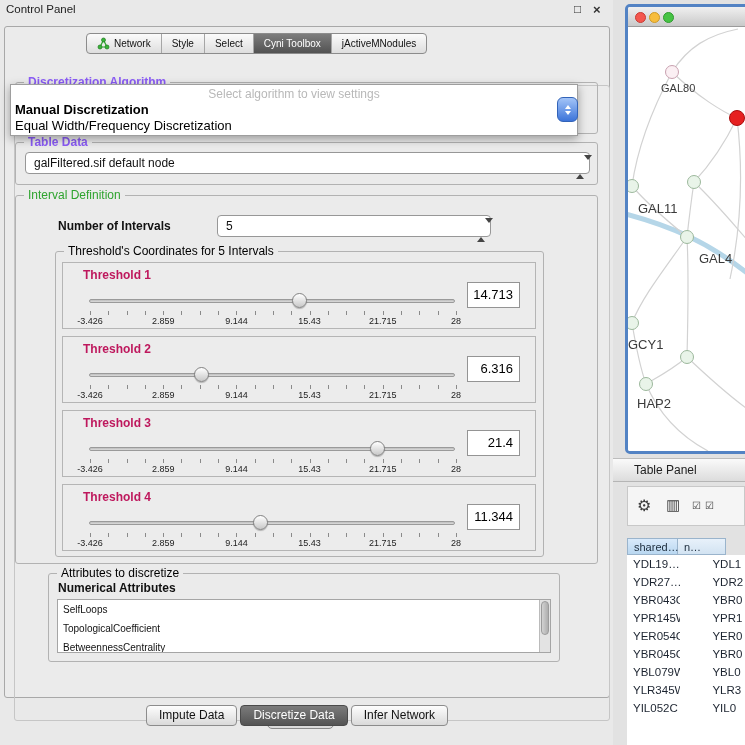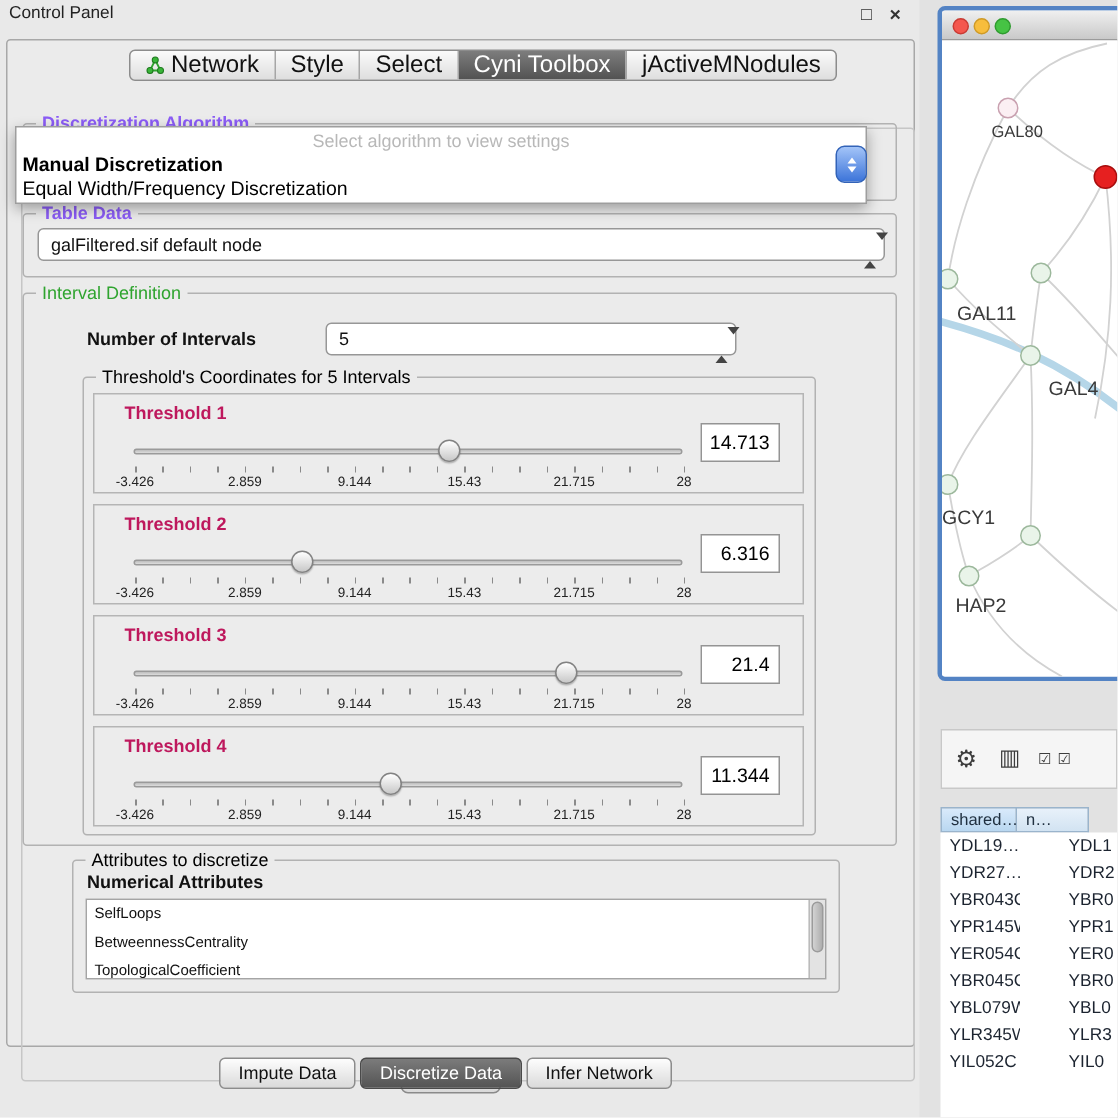--- a/index.html
+++ b/index.html
@@ -15,21 +15,21 @@
 
   .panel-outer { position:absolute; left:4px; top:26px; width:606px; height:672px;
                  border:1px solid #a8a8a8; border-radius:3px; background:#ebebeb; }
   .panel-inner { position:absolute; left:9px; top:58px; width:596px; height:636px;
                  border:1px solid #c6c6c6; border-radius:3px; }
 
   
   .ttabs { position:absolute; left:86px; top:33px; height:21px; display:flex;
            border:1px solid #8c8c8c; border-radius:4px; overflow:hidden; z-index:5;
            background:linear-gradient(#fbfbfb,#dedede); }
-  .ttab { height:19px; line-height:19px; padding:0 10px; font-size:16px; color:#111;
+  .ttab { height:19px; line-height:19px; padding:0 10px; font-size:10px; color:#111;
           border-right:1px solid #a6a6a6; display:flex; align-items:center; gap:4px; }
   .ttab:last-child { border-right:none; }
   .ttab.sel { background:linear-gradient(#7d7d7d,#525252); color:#fff; }
 
   
   .group { position:absolute; border:1px solid #b2b2b2; border-radius:3px; }
   .group-title { position:absolute; top:-8px; left:8px; background:#ebebeb; padding:0 4px;
                  font-size:12px; font-weight:bold; color:#8b5cf6; white-space:nowrap; }
   .gt-green { color:#2fa42f; font-weight:normal; }
   .gt-blue  { color:#000000; font-weight:normal; }
@@ -283,22 +283,22 @@
     </div>
     <div class="thr-value">11.344</div>
   </div>
 
   <div class="group" style="left:48px; top:573px; width:512px; height:89px;">
     <span class="group-title gt-blue">Attributes to discretize</span>
   </div>
   <span class="bold-label" style="left:58px; top:581px;">Numerical Attributes</span>
   <div class="attr-list">
     <div class="attr-item">SelfLoops</div>
+    <div class="attr-item">TopologicalCoefficient</div>
     <div class="attr-item">BetweennessCentrality</div>
-    <div class="attr-item">TopologicalCoefficient</div>
     <div class="attr-scroll">
         <div class="bar"></div>
       </div>
   </div>
 
   <div class="apply-btn">Apply</div>
 
   <div class="btabs">
     <div class="btab">Impute Data</div>
     <div class="btab sel">Discretize Data</div>
@@ -340,20 +340,23 @@
       <div class="net-node" style="left:52px; top:323px;"></div>
       <div class="net-node" style="left:11px; top:350px;"></div>
       <div class="net-label" style="left:33px; top:55px; font-size:11px;">GAL80</div>
       <div class="net-label" style="left:10px; top:174px; font-size:13px;">GAL11</div>
       <div class="net-label" style="left:71px; top:224px; font-size:13px;">GAL4</div>
       <div class="net-label" style="left:0px; top:310px; font-size:13px;">GCY1</div>
       <div class="net-label" style="left:9px; top:369px; font-size:13px;">HAP2</div>
     </div>
   </div>
 
+  <div class="tp-bar">
+    <span>Table Panel</span>
+  </div>
 
   <div class="tp-toolbar">
     <span class="tp-ico gear">⚙</span>
     <span class="tp-ico cols">▥</span>
     <span class="tp-ico chk1">☑</span>
     <span class="tp-ico chk2">☑</span>
   </div>
 
   <div class="tp-header">
     <div class="tp-hcell c1">shared…</div>

